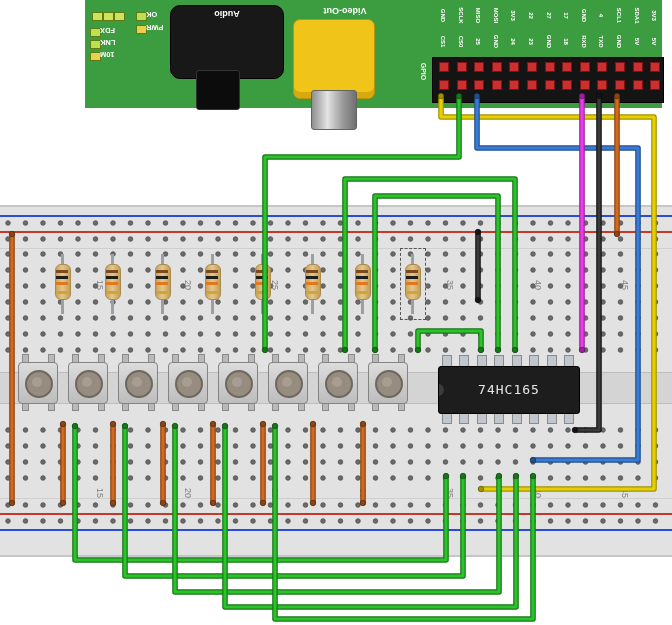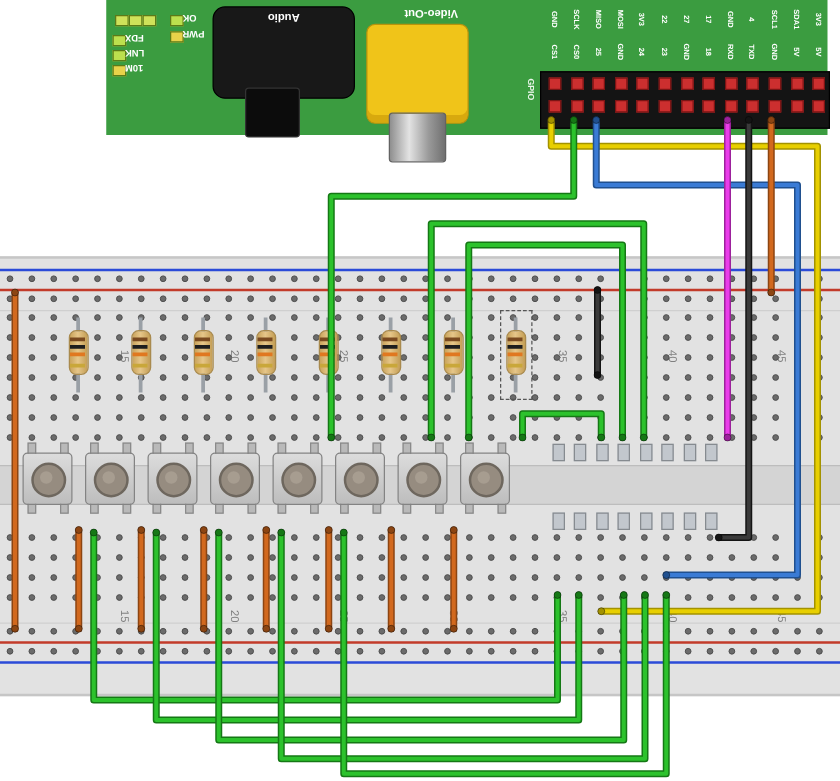--- a/index.html
+++ b/index.html
@@ -761,20 +761,23 @@
         <div class="icpin" style="left: 494px; top: 410px;"></div>
         <div class="icpin" style="left: 511.5px; top: 355px;"></div>
         <div class="icpin" style="left: 511.5px; top: 410px;"></div>
         <div class="icpin" style="left: 529px; top: 355px;"></div>
         <div class="icpin" style="left: 529px; top: 410px;"></div>
         <div class="icpin" style="left: 546.5px; top: 355px;"></div>
         <div class="icpin" style="left: 546.5px; top: 410px;"></div>
         <div class="icpin" style="left: 564px; top: 355px;"></div>
         <div class="icpin" style="left: 564px; top: 410px;"></div>
       </div>
+    <div id="ic">
+      <div id="ic-label">74HC165</div>
+    </div>
   <div class="leg" style="left: 22px; top: 354px;"></div>
       <div class="leg" style="left: 48px; top: 354px;"></div>
       <div class="leg" style="left: 22px; top: 400px;"></div>
       <div class="leg" style="left: 48px; top: 400px;"></div>
       <div class="btn" style="left: 18px; top: 362px;">
         <div class="btncap"></div>
       </div>
       <div class="leg" style="left: 72px; top: 354px;"></div>
       <div class="leg" style="left: 98px; top: 354px;"></div>
       <div class="leg" style="left: 72px; top: 400px;"></div>

